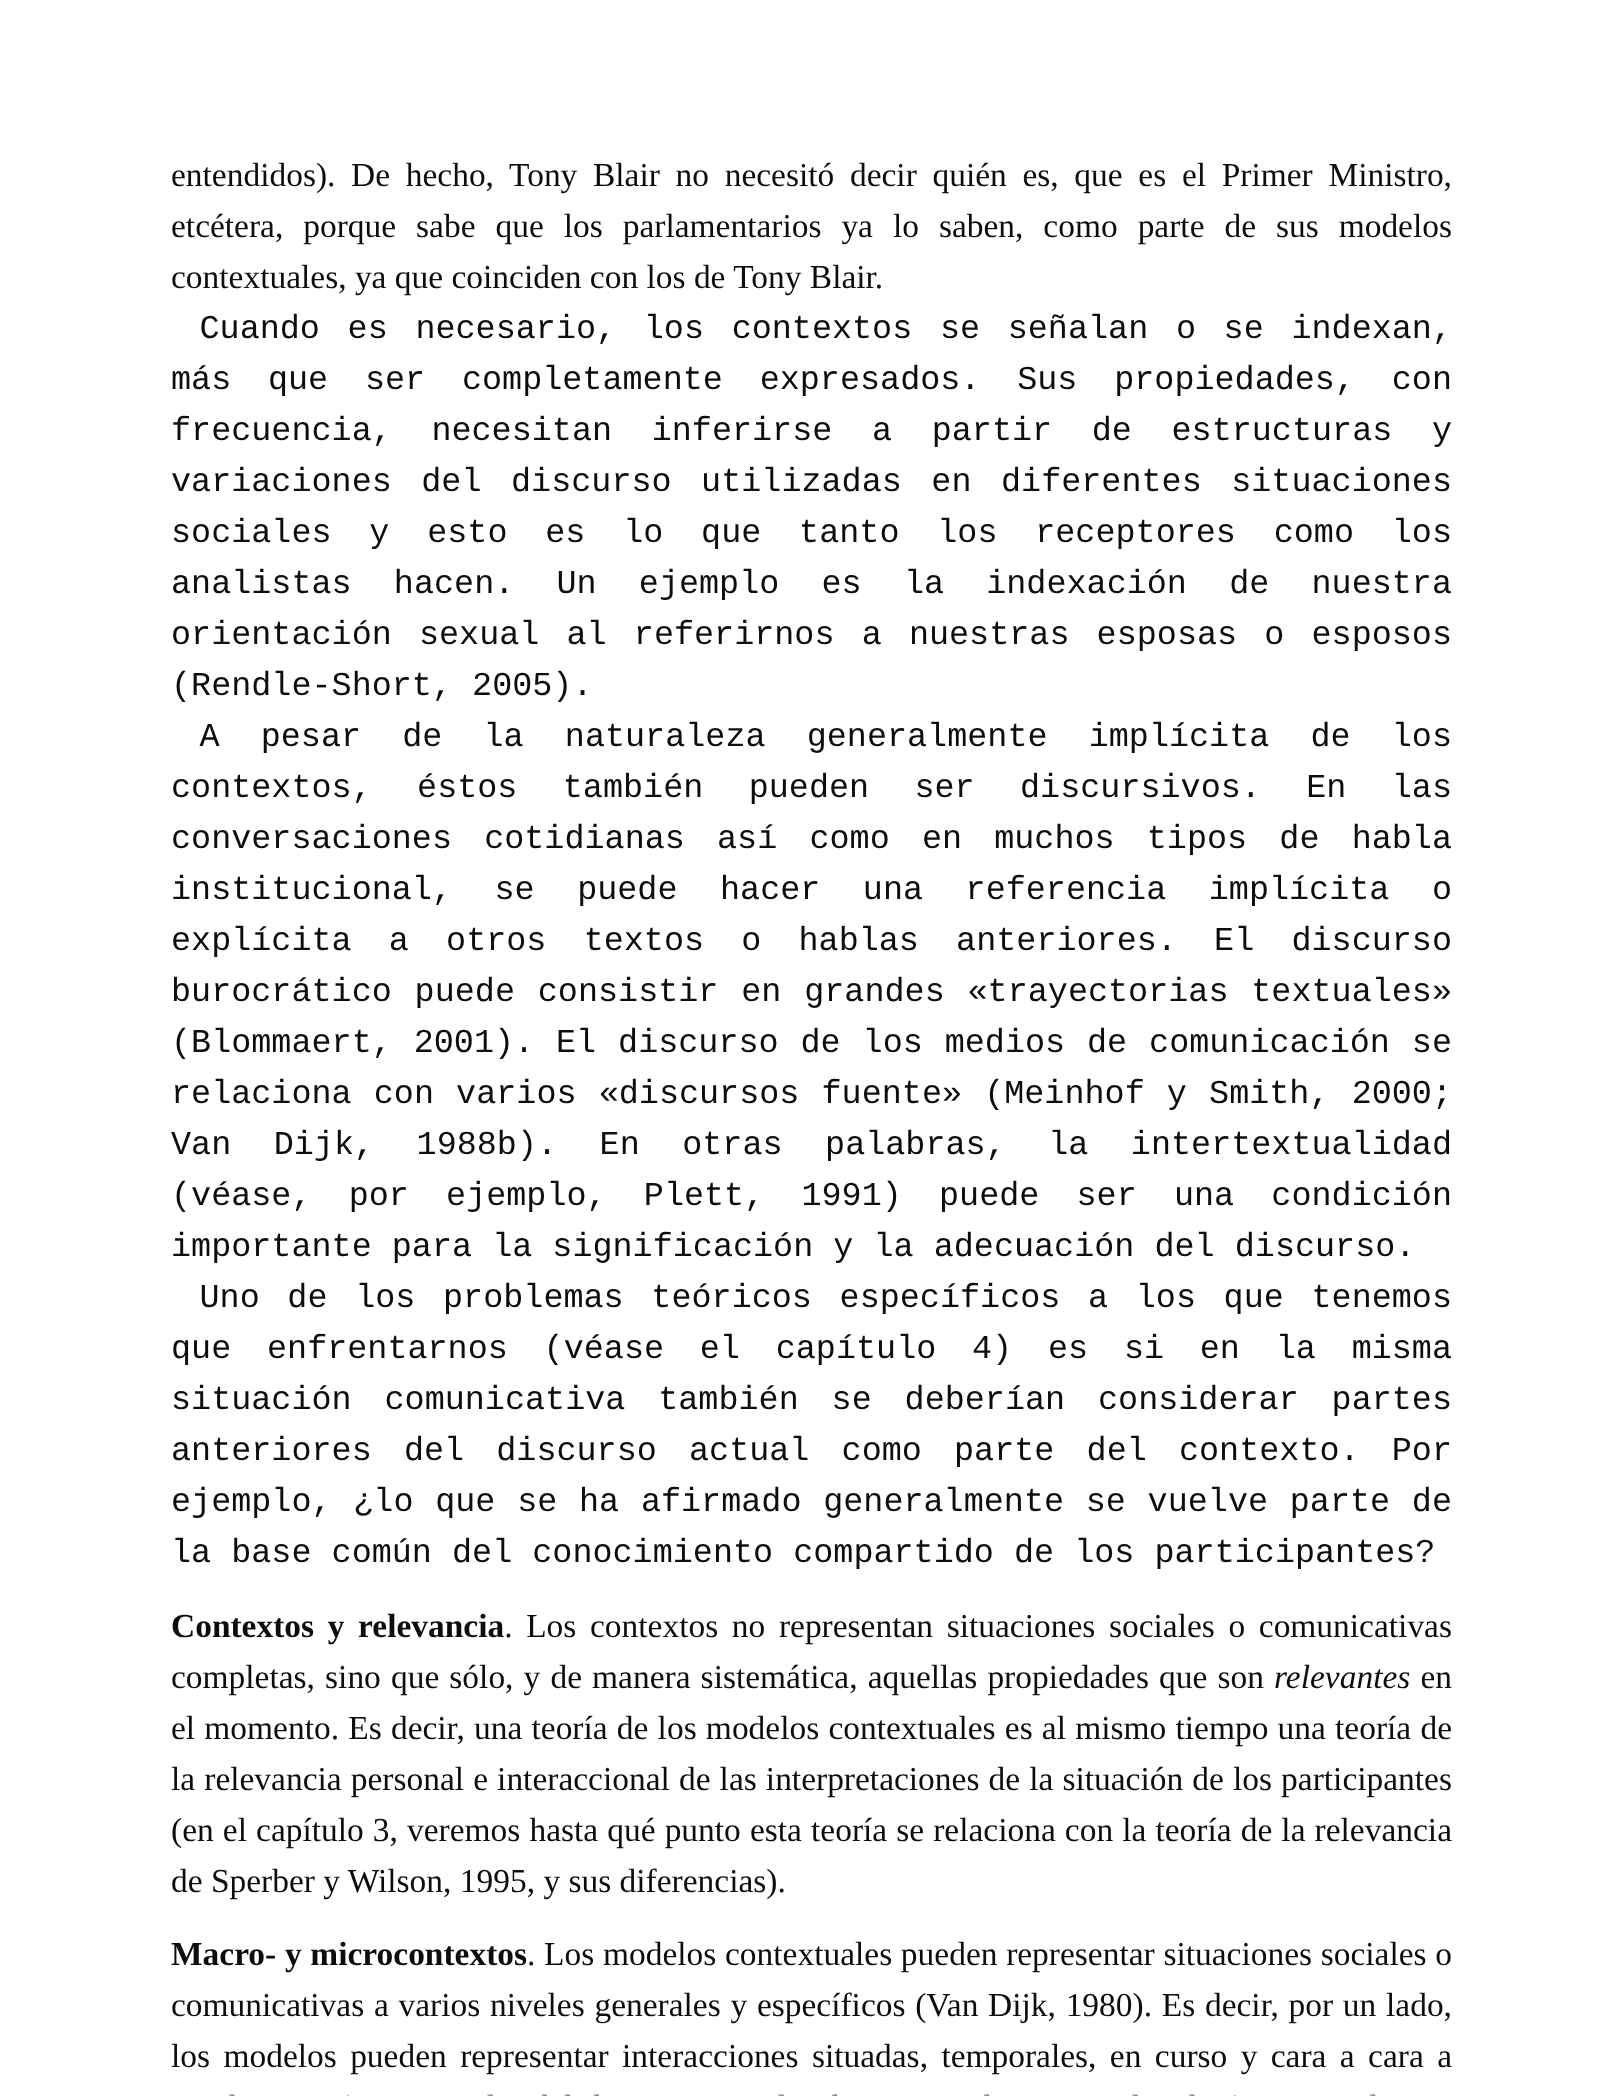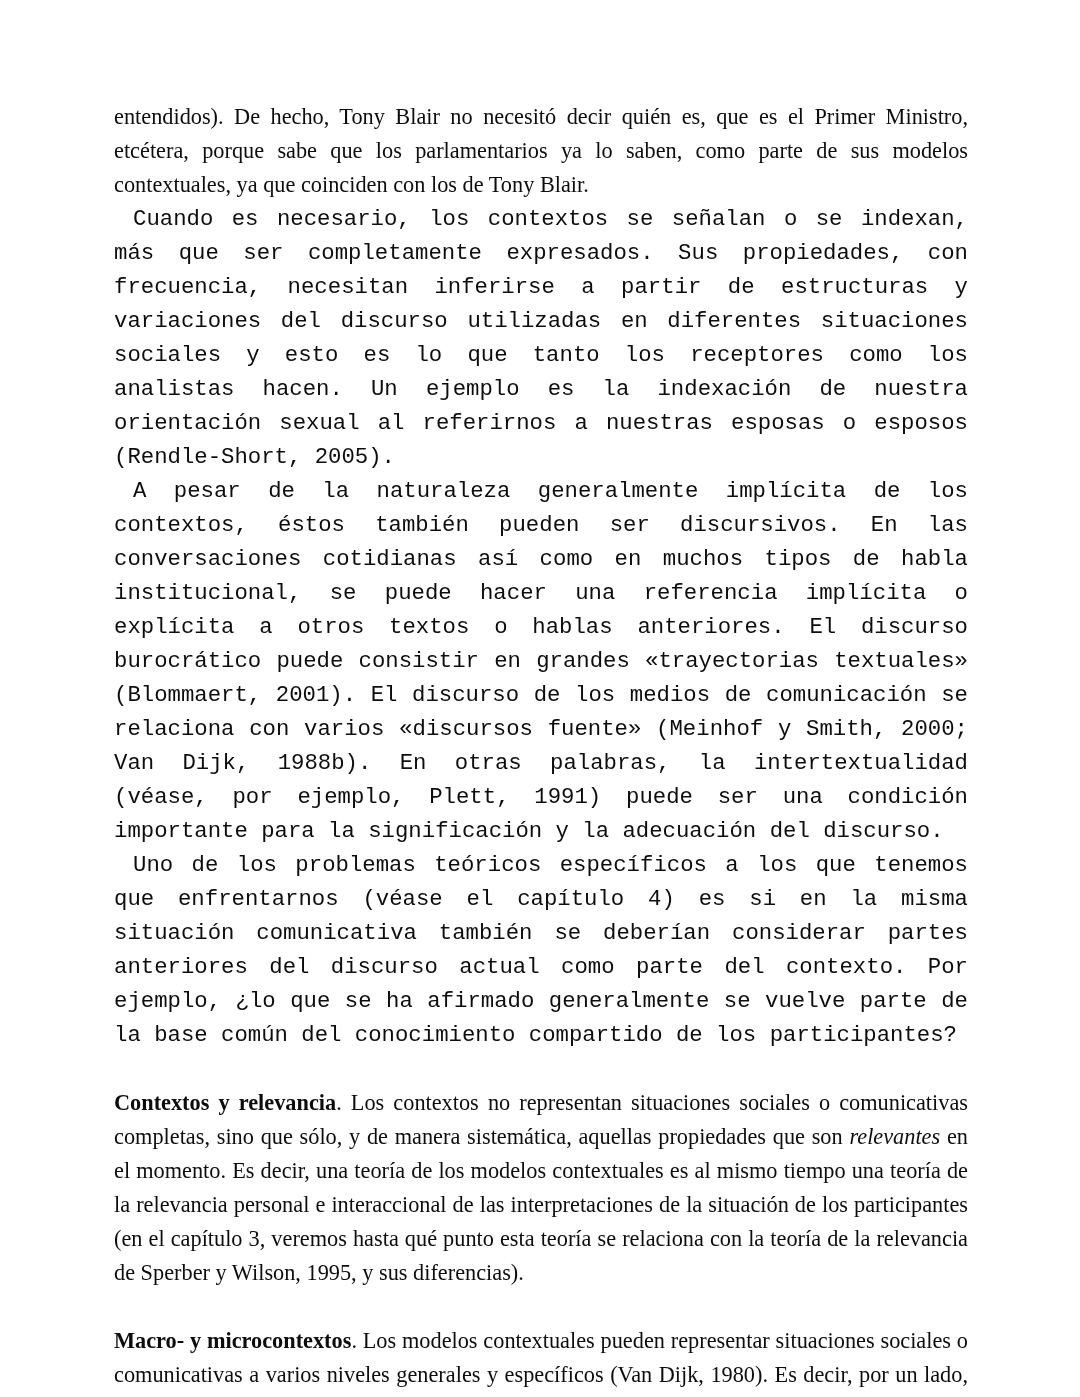--- a/index.html
+++ b/index.html
@@ -41,21 +41,21 @@
     word-spacing: 0px;
   }
   p.para.indent {
     text-indent: 19px;
     font-family: Liberation Mono, monospace;
   }
   p.para.noindent {
     text-indent: 0;
   }
   p.gap-before {
-    margin-top: 34px;
+    margin-top: 15px;
   }
   .runin {
     font-weight: bold;
   }
   .ital {
     font-style: italic;
   }
   .pagenum {
     position: absolute;
     left: 0;

